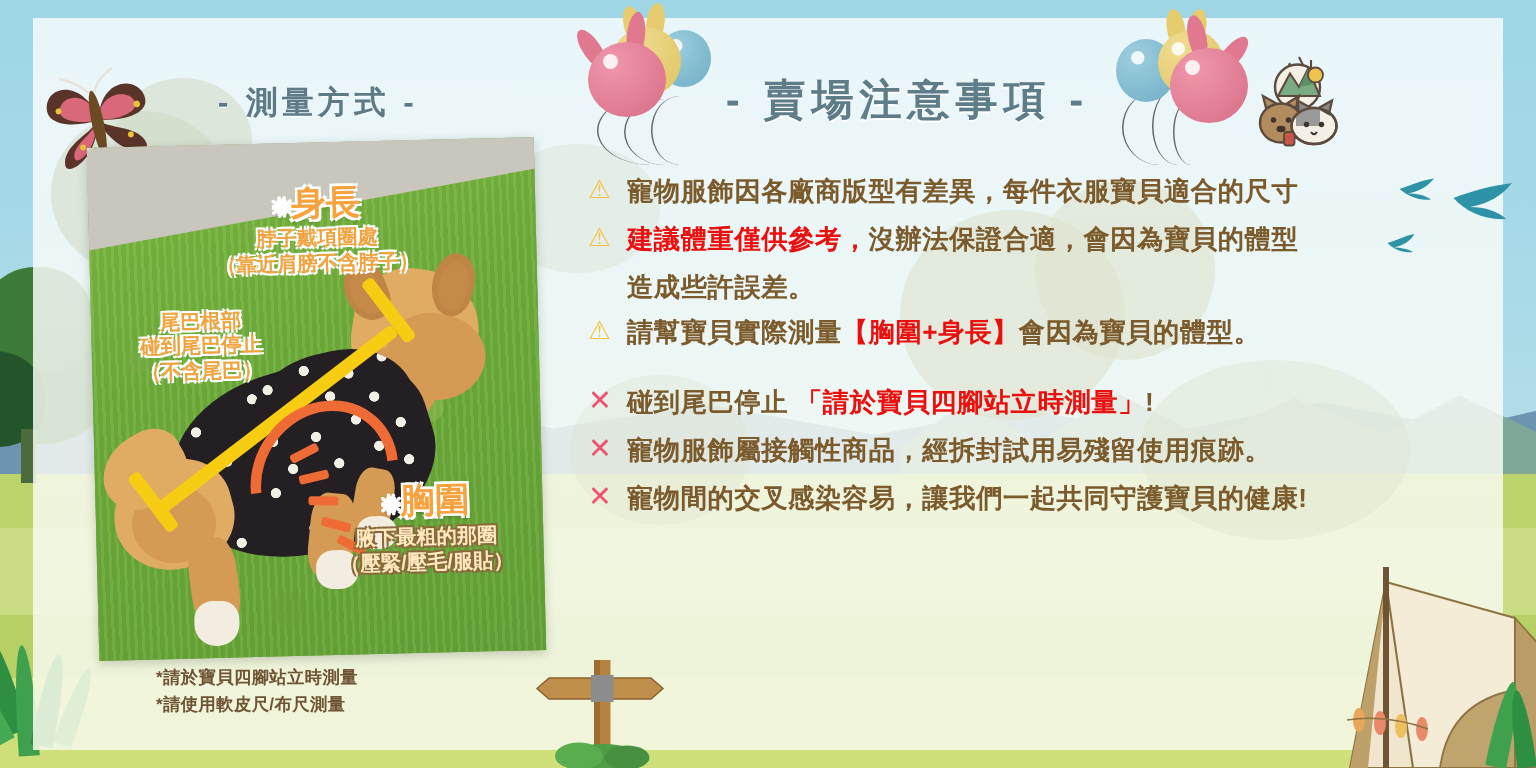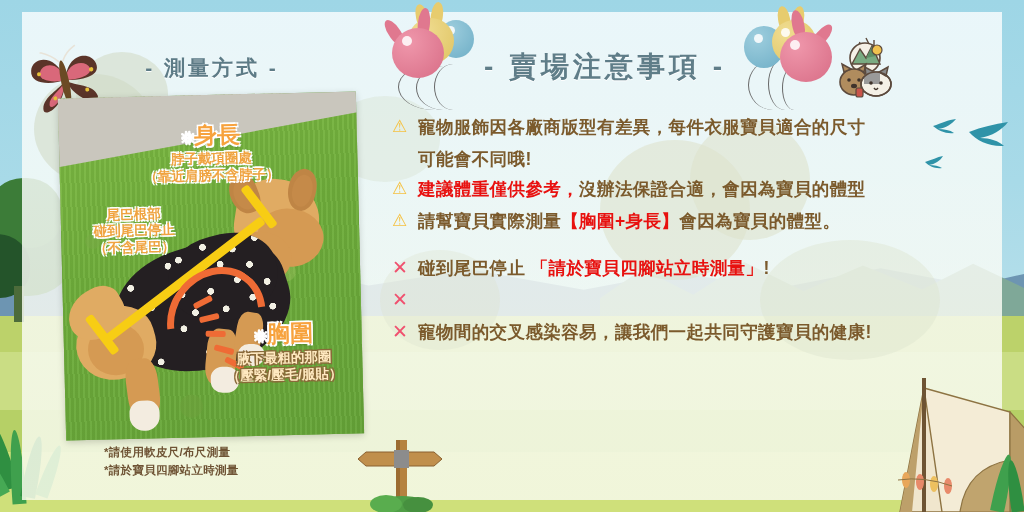--- a/index.html
+++ b/index.html
@@ -385,59 +385,60 @@
     <div class="lab" style="left:140px;top:226px;width:160px;">
       <div class="lab-big">
         <span class="star">✻</span><span>胸圍</span>
       </div>
       <div class="lab-cream" style="margin-top:3px;">腋下最粗的那圈</div>
       <div class="lab-cream">（壓緊/壓毛/服貼）</div>
     </div>
   </div>
 
   <div class="foot-notes">
+    <div>*請於寶貝四腳站立時測量</div>
     <div>*請使用軟皮尺/布尺測量</div>
-    <div>*請於寶貝四腳站立時測量</div>
   </div>
 
   <div class="head-title">- 賣場注意事項 -</div>
 
   <div class="notes">
 
     <div class="note-row">
       <div class="note-ico tri">⚠</div>
       <div class="note-txt">寵物服飾因各廠商版型有差異，每件衣服寶貝適合的尺寸</div>
     </div>
-    <div class="cont">可能會不同哦!</div>
 
     <div class="note-row">
       <div class="note-ico tri">⚠</div>
       <div class="note-txt">
         <span class="hl">建議體重僅供參考，</span><span>沒辦法保證合適，會因為寶貝的體型</span>
       </div>
     </div>
+    <div class="cont">造成些許誤差。</div>
 
     <div class="note-row">
       <div class="note-ico tri">⚠</div>
       <div class="note-txt">
         <span>請幫寶貝實際測量</span><span class="hl">【胸圍+身長】</span><span>會因為寶貝的體型。</span>
       </div>
     </div>
 
     <div class="gap"></div>
 
     <div class="note-row">
       <div class="note-ico xmark">✕</div>
       <div class="note-txt">
         <span>碰到尾巴停止 </span><span class="hl">「請於寶貝四腳站立時測量」</span><span>!</span>
       </div>
     </div>
 
     <div class="note-row">
       <div class="note-ico xmark">✕</div>
+      <div class="note-txt">寵物服飾屬接觸性商品，經拆封試用易殘留使用痕跡。</div>
     </div>
 
     <div class="note-row">
       <div class="note-ico xmark">✕</div>
       <div class="note-txt">寵物間的交叉感染容易，讓我們一起共同守護寶貝的健康!</div>
     </div>
   </div>
 
 
   <div class="sign">

